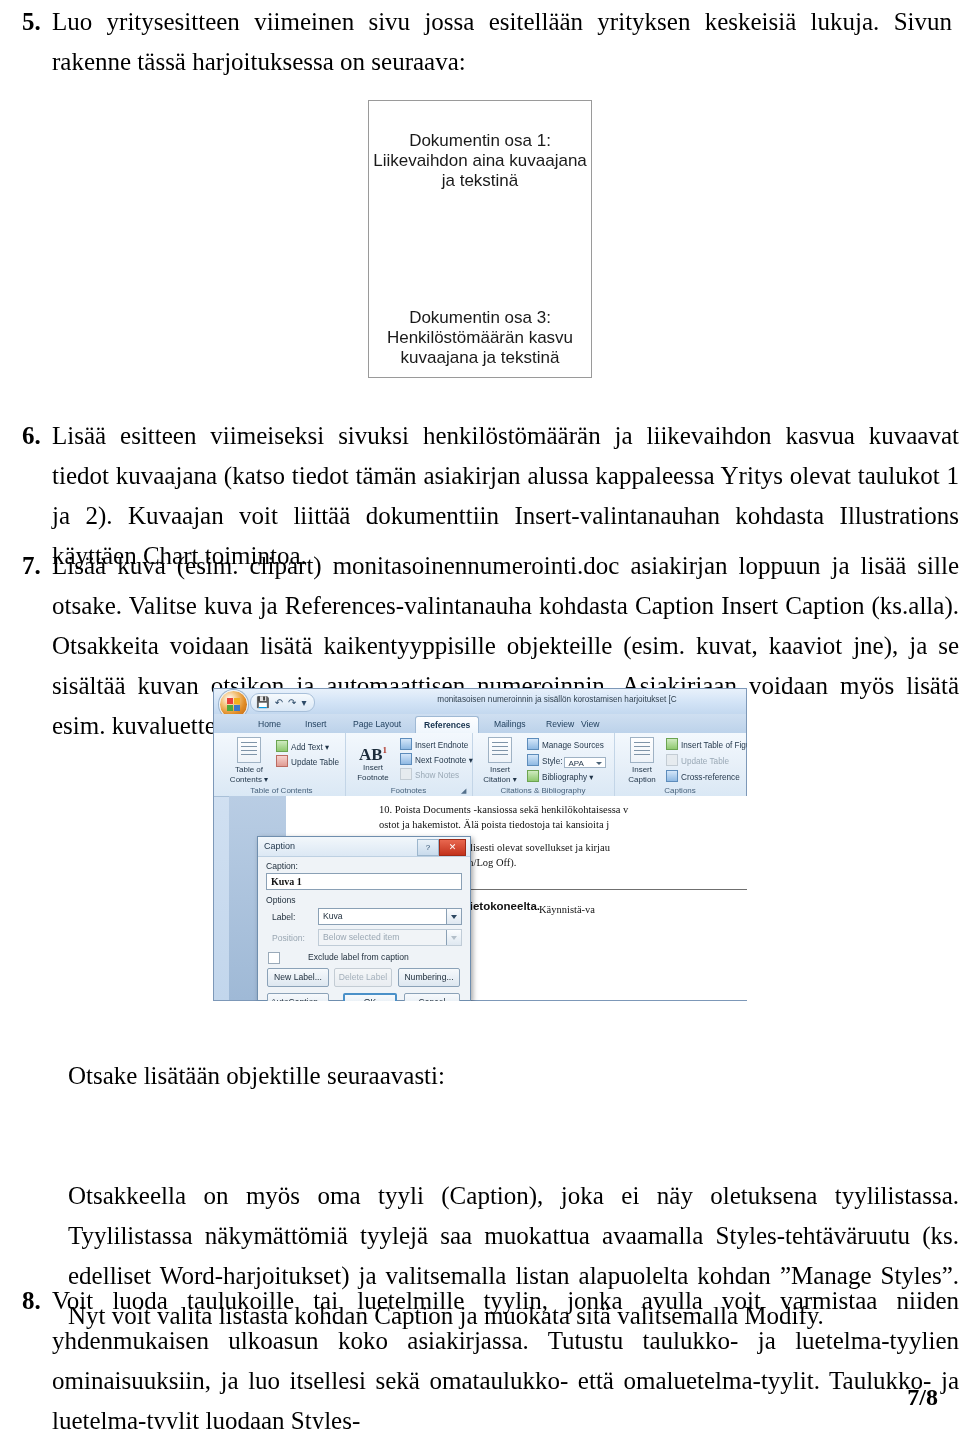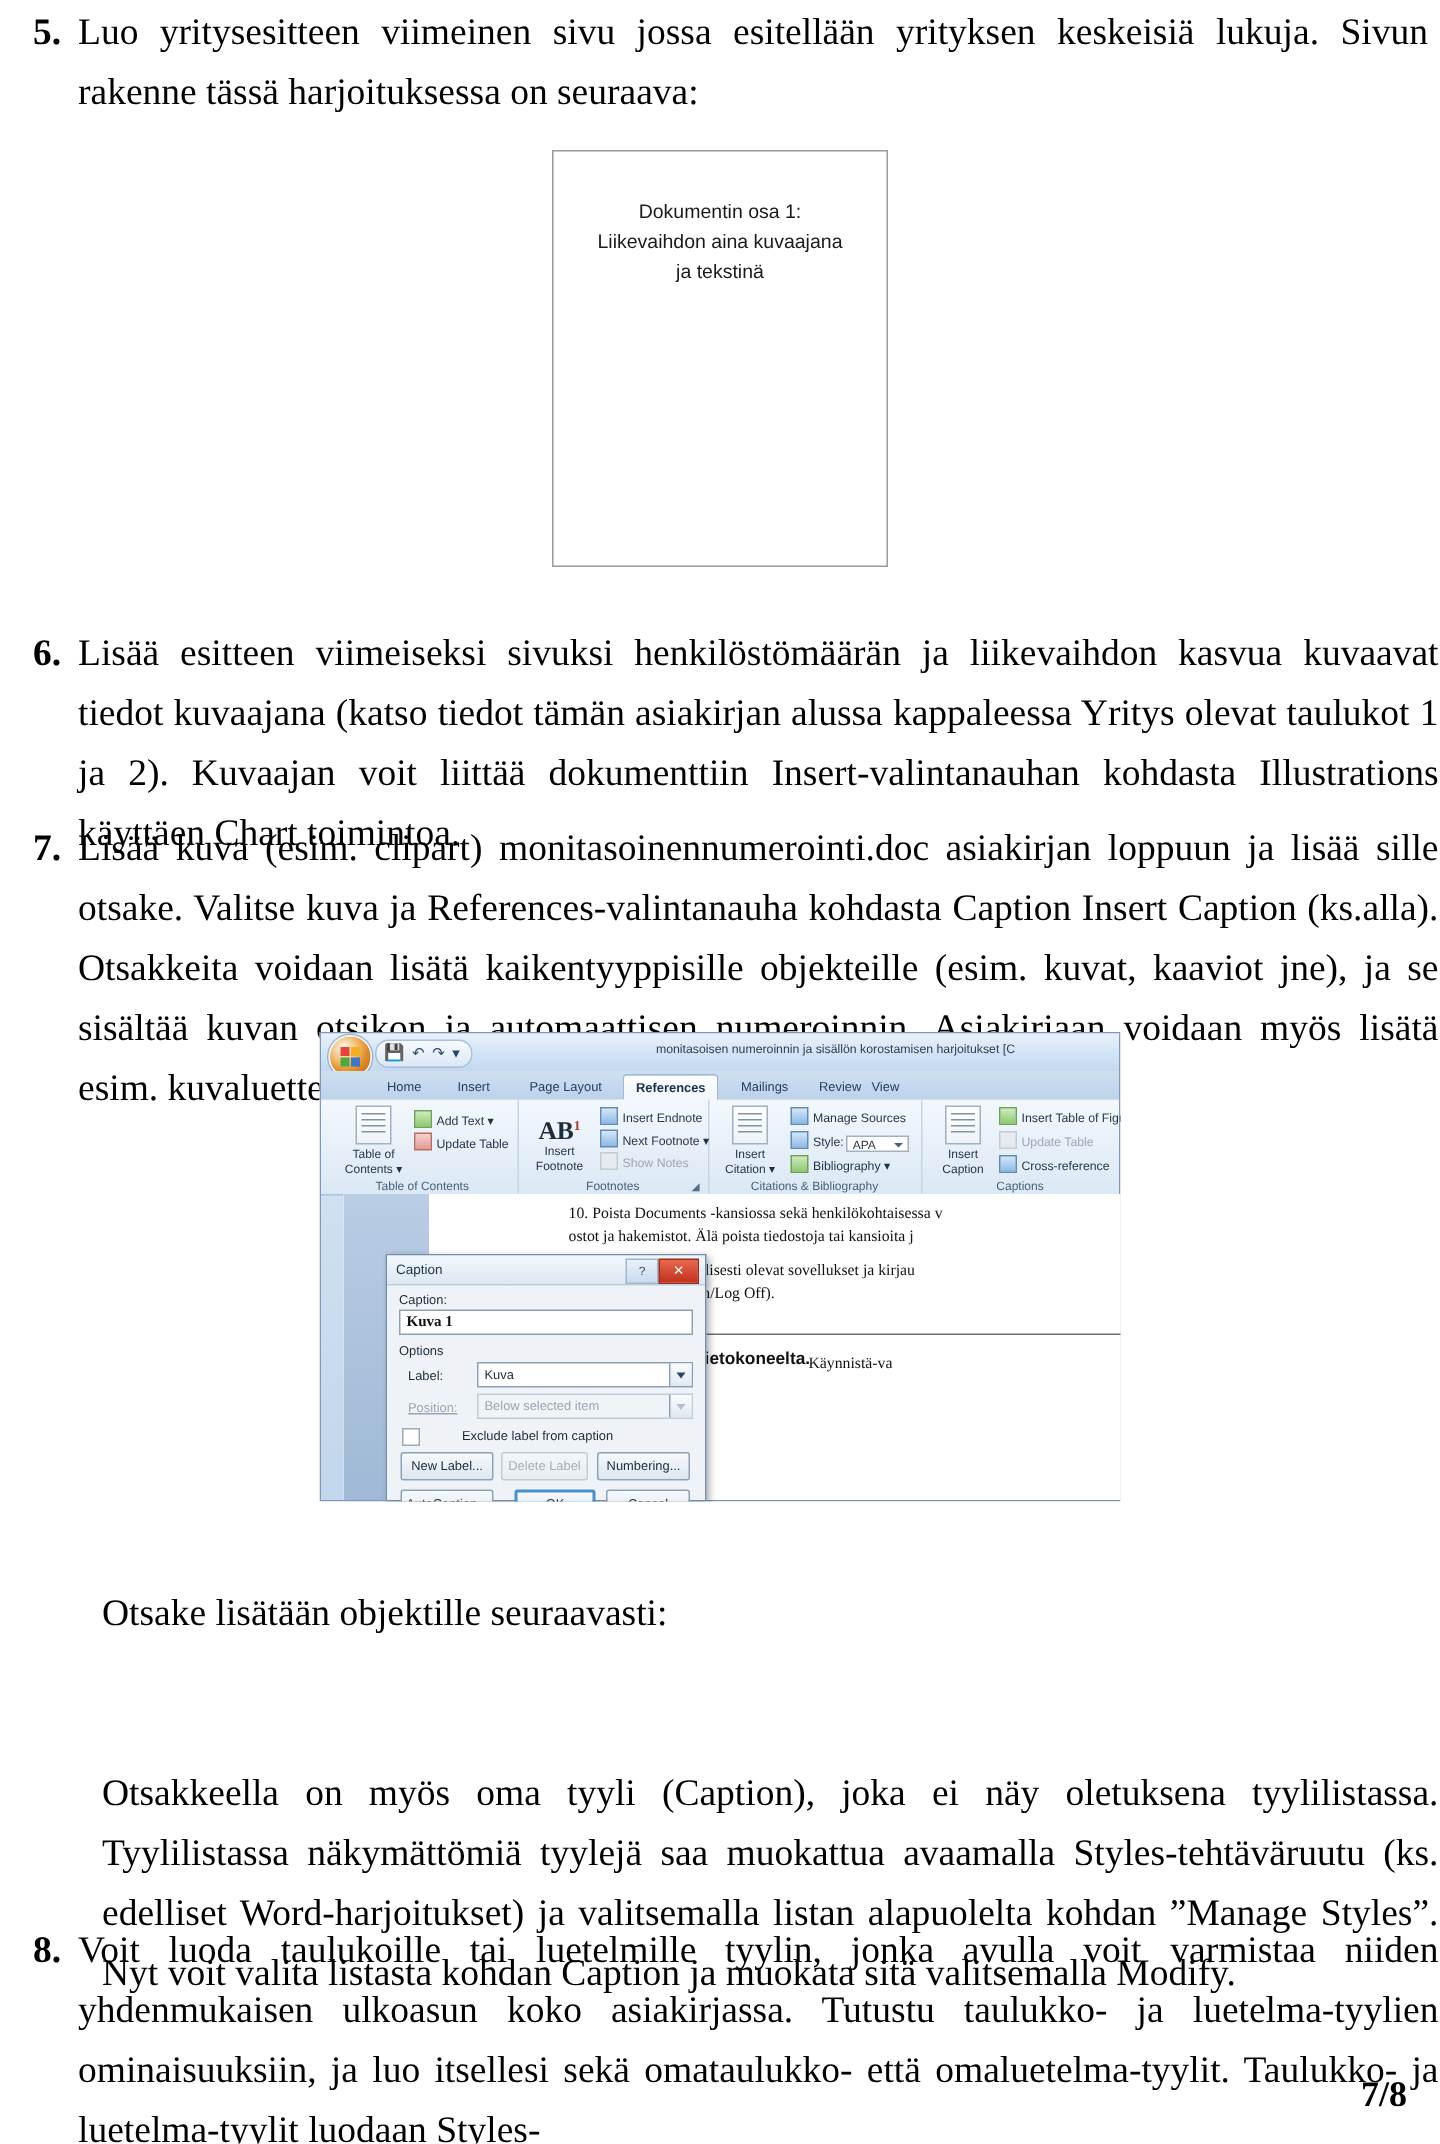--- a/index.html
+++ b/index.html
@@ -64,21 +64,21 @@
     border: 1px solid #9a9a9a;
     background: #ffffff;
     box-sizing: border-box;
     font-family: "Liberation Sans", sans-serif;
   }
   .diagram-seg {
     position: absolute;
     left: 0;
     width: 100%;
     text-align: center;
-    font-size: 13px;
+    font-size: 17px;
     line-height: 20px;
     color: #1a1a1a;
   }
   .diagram-seg.s1 { top: 30px; }
   .diagram-seg.s2 { top: 133px; }
   .diagram-seg.s3 { top: 207px; }
 
   
   .shot {
     position: absolute;
@@ -353,21 +353,21 @@
     color: #fff; font-size: 9px;
     text-align: center; line-height: 14px;
   }
   .dlg-body { position: absolute; left:0; top:19px; width:100%; bottom:0; }
   .lbl {
     position: absolute;
     font-size: 8.6px;
     color: #1c2b39;
     white-space: nowrap;
   }
-  .lbl.dim { color: #9aa7b3; text-decoration: underline; }
+  .lbl.dim { color: #9aa7b3; }
   .txtin {
     position: absolute;
     background: #fff;
     border: 1px solid #8aa0b5;
     font-family: "Liberation Serif", serif;
     font-size: 10px;
     font-weight: 700;
     color: #111;
     padding-left: 4px;
     line-height: 15px;
@@ -441,20 +441,25 @@
   <div class="numlist-item" style="left:14px; top:2px; width:938px;">
     <div class="num">5.</div>
     <div class="body-text" style="width:900px;">Luo yritysesitteen viimeinen sivu jossa esitellään yrityksen keskeisiä lukuja. Sivun rakenne tässä harjoituksessa on seuraava:</div>
   </div>
 
   <div class="diagram-box">
     <div class="diagram-seg s1">
       <div>Dokumentin osa 1:</div>
       <div>Liikevaihdon aina kuvaajana</div>
       <div>ja tekstinä</div>
+    </div>
+    <div class="diagram-seg s3">
+      <div>Dokumentin osa 3:</div>
+      <div>Henkilöstömäärän kasvu</div>
+      <div>kuvaajana ja tekstinä</div>
     </div>
   </div>
 
   <div class="numlist-item" style="left:14px; top:416px; width:945px;">
     <div class="num">6.</div>
     <div class="body-text" style="width:907px;">Lisää esitteen viimeiseksi sivuksi henkilöstömäärän ja liikevaihdon kasvua kuvaavat tiedot kuvaajana (katso tiedot tämän asiakirjan alussa kappaleessa Yritys olevat taulukot 1 ja 2). Kuvaajan voit liittää dokumenttiin Insert-valintanauhan kohdasta Illustrations käyttäen Chart toimintoa.</div>
   </div>
 
   <div class="numlist-item" style="left:14px; top:546px; width:945px;">
     <div class="num">7.</div>

